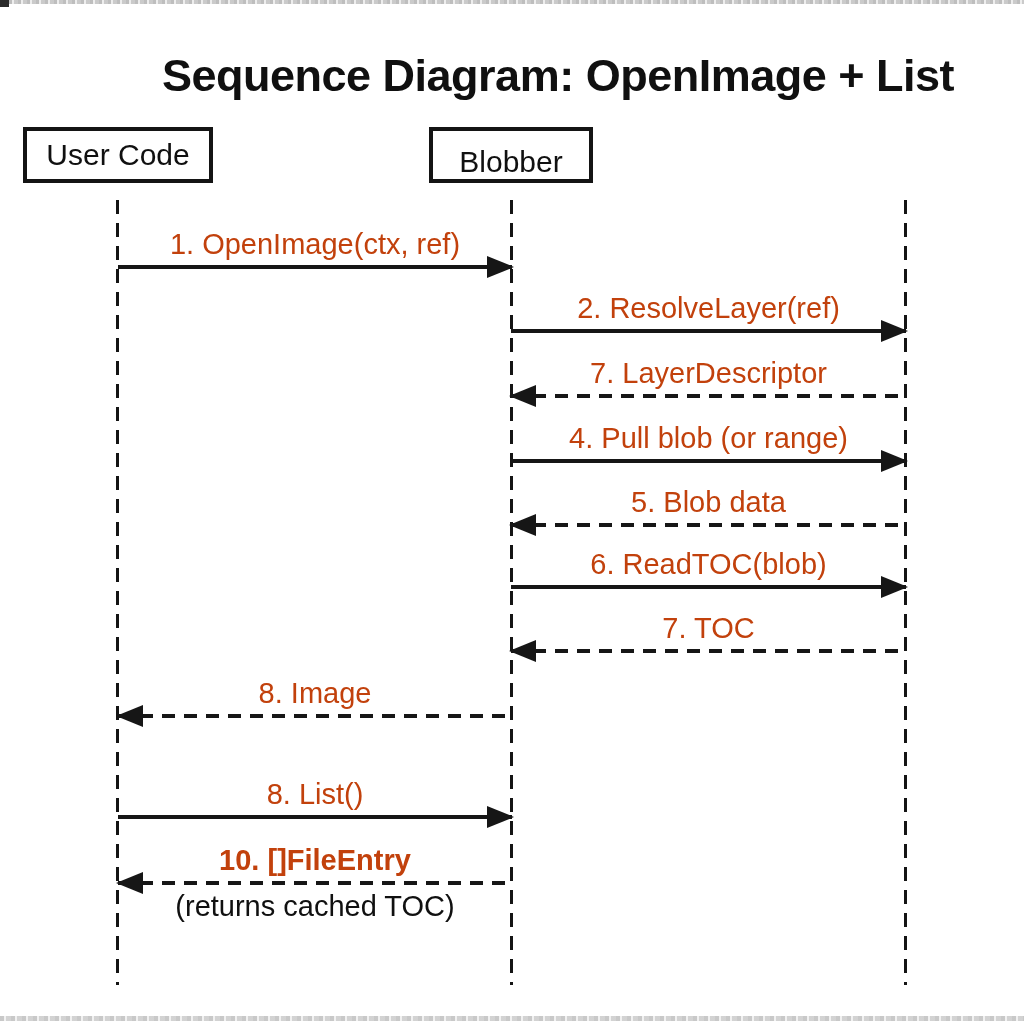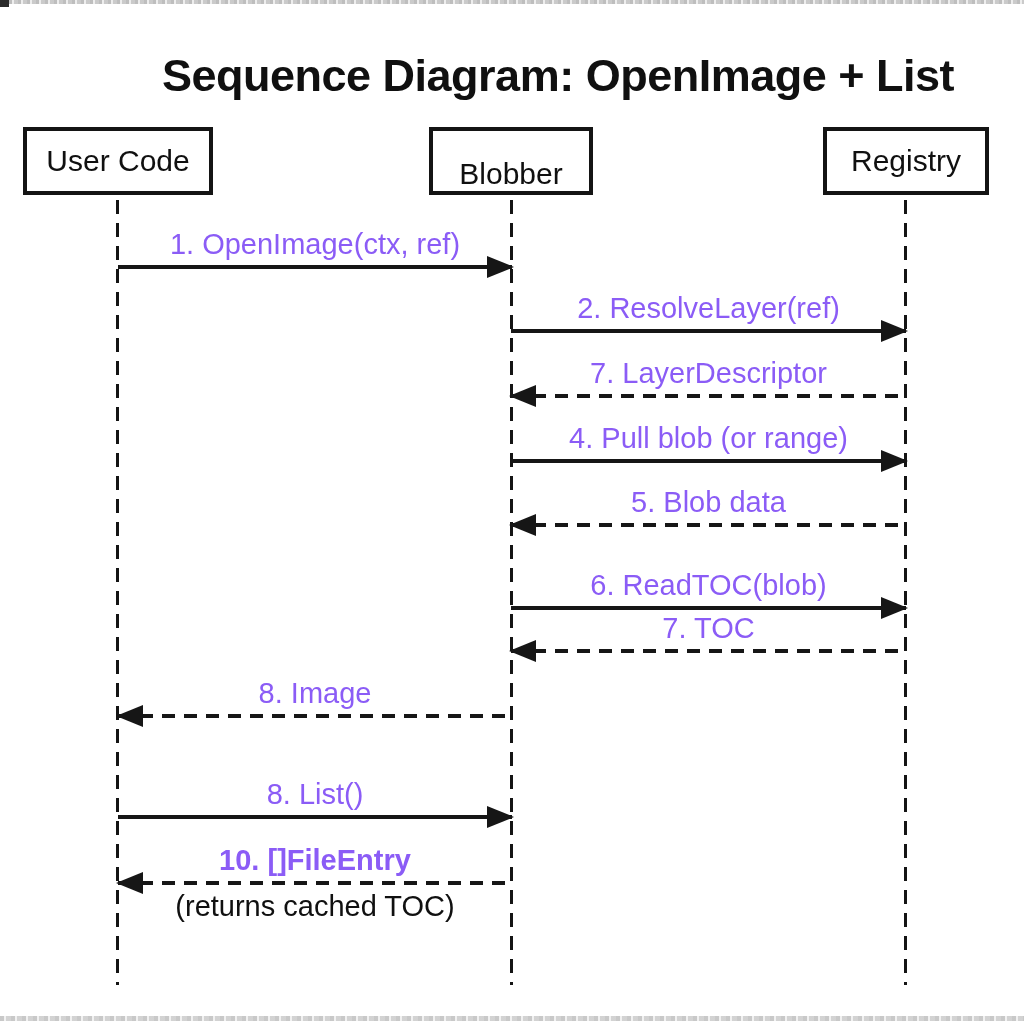--- a/index.html
+++ b/index.html
@@ -10,21 +10,21 @@
   .canvas{position:absolute;inset:0;background:#ffffff;}
 
   .title{
     position:absolute;top:50px;left:0;width:1024px;text-align:center;
     font-size:45px;font-weight:600;letter-spacing:-0.5px;color:#101010;
     white-space:nowrap;
     margin-left:46px;
   }
 
   .pbox{
-    position:absolute;top:127px;height:68px;border:4px solid #141414;
+    position:absolute;top:127px;height:56px;border:4px solid #141414;
     background:#fff;box-sizing:border-box;display:flex;align-items:center;justify-content:center;
     font-size:30px;color:#101010;white-space:nowrap;z-index:3;
   }
   .pbox-user{left:23px;width:190px;}
   .pbox-blobber{left:429px;width:164px;align-items:flex-end;}
   .pbox-registry{left:823px;width:166px;}
 
   .lifeline{
     position:absolute;top:200px;height:785px;width:3px;
     background:repeating-linear-gradient(180deg,#141414 0 14px,transparent 14px 23px);
@@ -35,29 +35,29 @@
   .ll-registry{left:904px;}
 
   .msg{position:absolute;height:4px;z-index:2;}
   .span-left{left:118px;width:394px;}
   .span-right{left:511px;width:395px;}
   .msg .line{position:absolute;left:0;right:0;top:0;height:3.5px;}
   .msg.solid .line{background:#161616;}
   .msg.dashed .line{background:repeating-linear-gradient(90deg,#161616 0 13px,transparent 13px 22px);}
   .msg .label{
     position:absolute;left:0;right:0;bottom:8px;text-align:center;
-    font-size:29px;line-height:33px;white-space:nowrap;color:#8b5cf6;
+    font-size:29px;line-height:33px;white-space:nowrap;color:#c2410c;
   }
   .head{position:absolute;width:0;height:0;top:-9px;
     border-top:11px solid transparent;border-bottom:11px solid transparent;}
   .msg.dir-right .head{right:-2px;border-left:27px solid #161616;}
   .msg.dir-left  .head{left:-2px;border-right:27px solid #161616;}
 
   .m1{top:265px;} .m2{top:329px;} .m3{top:394px;} .m4{top:459px;} .m5{top:523px;}
-  .m6{top:606px;} .m7{top:649px;} .m8{top:714px;} .m9{top:815px;} .m10{top:881px;font-weight:bold;}
+  .m6{top:585px;} .m7{top:649px;} .m8{top:714px;} .m9{top:815px;} .m10{top:881px;font-weight:bold;}
 
   .msg-note{
     position:absolute;top:890px;left:118px;width:394px;text-align:center;
     font-size:29px;white-space:nowrap;color:#101010;z-index:2;
   }
 
   .edge-strip{position:absolute;left:0;width:1024px;pointer-events:none;}
   .edge-top{top:0;height:4px;opacity:.45;
     background:repeating-linear-gradient(90deg,#6e6e6e 0 3px,#d8d8d8 3px 5px,#8a8a8a 5px 9px);}
   .edge-bottom{top:1016px;height:5px;opacity:.4;
@@ -69,23 +69,20 @@
 
 <div class="canvas">
 
   <div class="title">Sequence Diagram: OpenImage + List</div>
 
   <div class="pbox pbox-user">
     <span>User Code</span>
   </div>
   <div class="pbox pbox-blobber">
     <span>Blobber</span>
-  </div>
-  <div class="pbox pbox-registry">
-    <span>Registry</span>
   </div>
 
   <div class="lifeline ll-user"></div>
   <div class="lifeline ll-blobber"></div>
   <div class="lifeline ll-registry"></div>
 
   <div class="msg m1 span-left solid dir-right">
     <div class="label">1. OpenImage(ctx, ref)</div>
     <div class="line"></div>
     <div class="head"></div>

